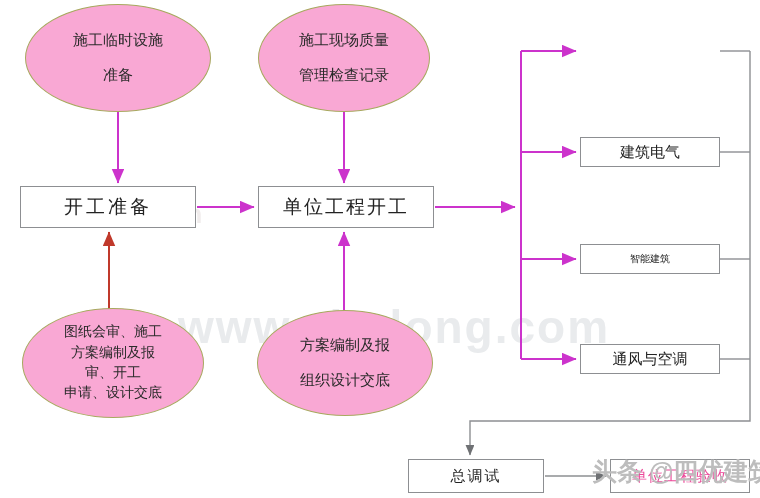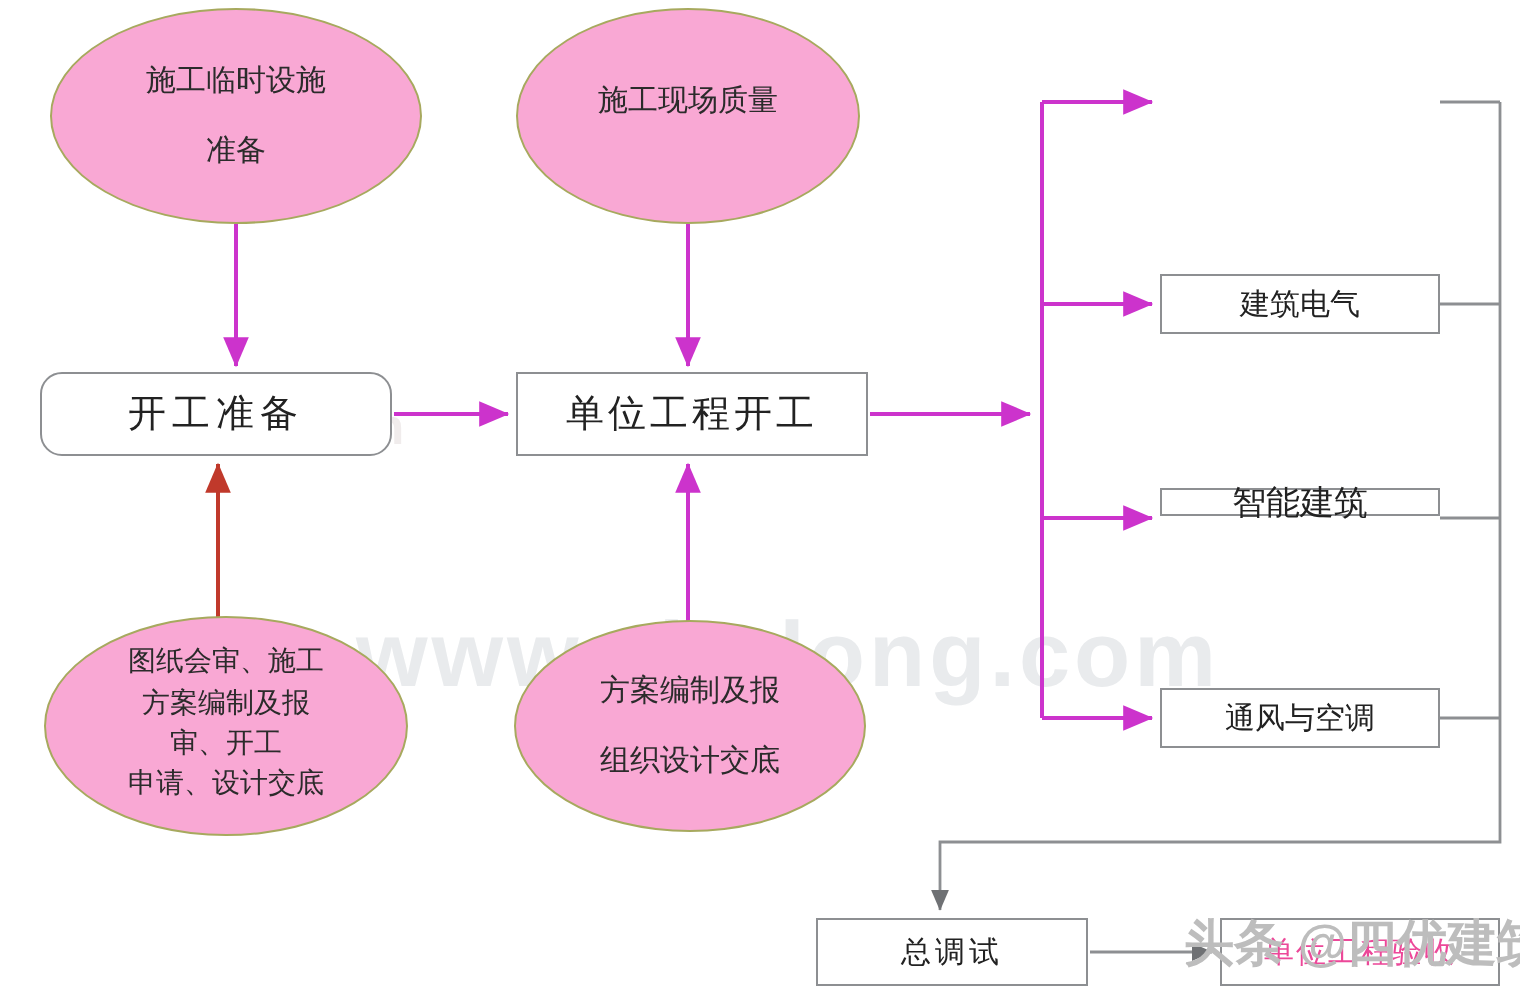--- a/index.html
+++ b/index.html
@@ -98,26 +98,26 @@
   
   #node-prep-ellipse   { left: 25px;  top: 4px;   width: 186px; height: 108px; font-size: 15px; }
   #node-prep-ellipse .ln:first-child { margin-bottom: 16px; }
   #node-quality-ellipse{ left: 258px; top: 4px;   width: 172px; height: 108px; font-size: 15px; }
   #node-quality-ellipse .ln:first-child { margin-bottom: 16px; }
 
   #node-docs-ellipse   { left: 22px;  top: 308px; width: 182px; height: 110px; font-size: 14px; line-height: 1.45; }
   #node-handover-ellipse { left: 257px; top: 310px; width: 176px; height: 106px; font-size: 15px; }
   #node-handover-ellipse .ln:first-child { margin-bottom: 16px; }
 
-  #node-start-prep   { left: 20px;  top: 186px; width: 176px; height: 42px; font-size: 19px; letter-spacing: 3px; border-radius: 11px; }
+  #node-start-prep   { left: 20px;  top: 186px; width: 176px; height: 42px; font-size: 19px; letter-spacing: 3px; }
   #node-unit-start   { left: 258px; top: 186px; width: 176px; height: 42px; font-size: 19px; letter-spacing: 2px; }
 
   #node-water   { left: 580px; top: 36px;  width: 140px; height: 30px; font-size: 15px; }
   #node-elec    { left: 580px; top: 137px; width: 140px; height: 30px; font-size: 15px; }
-  #node-smart   { left: 580px; top: 244px; width: 140px; height: 14px; font-size: 17px; }
+  #node-smart   { left: 580px; top: 244px; width: 140px; height: 30px; font-size: 10px; }
   #node-hvac    { left: 580px; top: 344px; width: 140px; height: 30px; font-size: 15px; }
 
   #node-commission { left: 408px; top: 459px; width: 136px; height: 34px; font-size: 15px; letter-spacing: 2px; }
   #node-acceptance { left: 610px; top: 459px; width: 140px; height: 34px; font-size: 15px; color: #ec4899; letter-spacing: 1px; }
 </style>
 </head>
 <body>
 
 <div id="canvas">
 
@@ -166,20 +166,21 @@
     <path d="M545,476 L606,476" stroke="#8d8f92" stroke-width="1.4" fill="none" marker-end="url(#ah-gray)"></path>
   </svg>
 
   <div class="ellipse" id="node-prep-ellipse">
     <span class="ln">施工临时设施</span>
     <span class="ln">准备</span>
   </div>
 
   <div class="ellipse" id="node-quality-ellipse">
     <span class="ln">施工现场质量</span>
+    <span class="ln">管理检查记录</span>
   </div>
 
   <div class="ellipse" id="node-docs-ellipse">
     <span class="ln">图纸会审、施工</span>
     <span class="ln">方案编制及报</span>
     <span class="ln">审、开工</span>
     <span class="ln">申请、设计交底</span>
   </div>
 
   <div class="ellipse" id="node-handover-ellipse">

